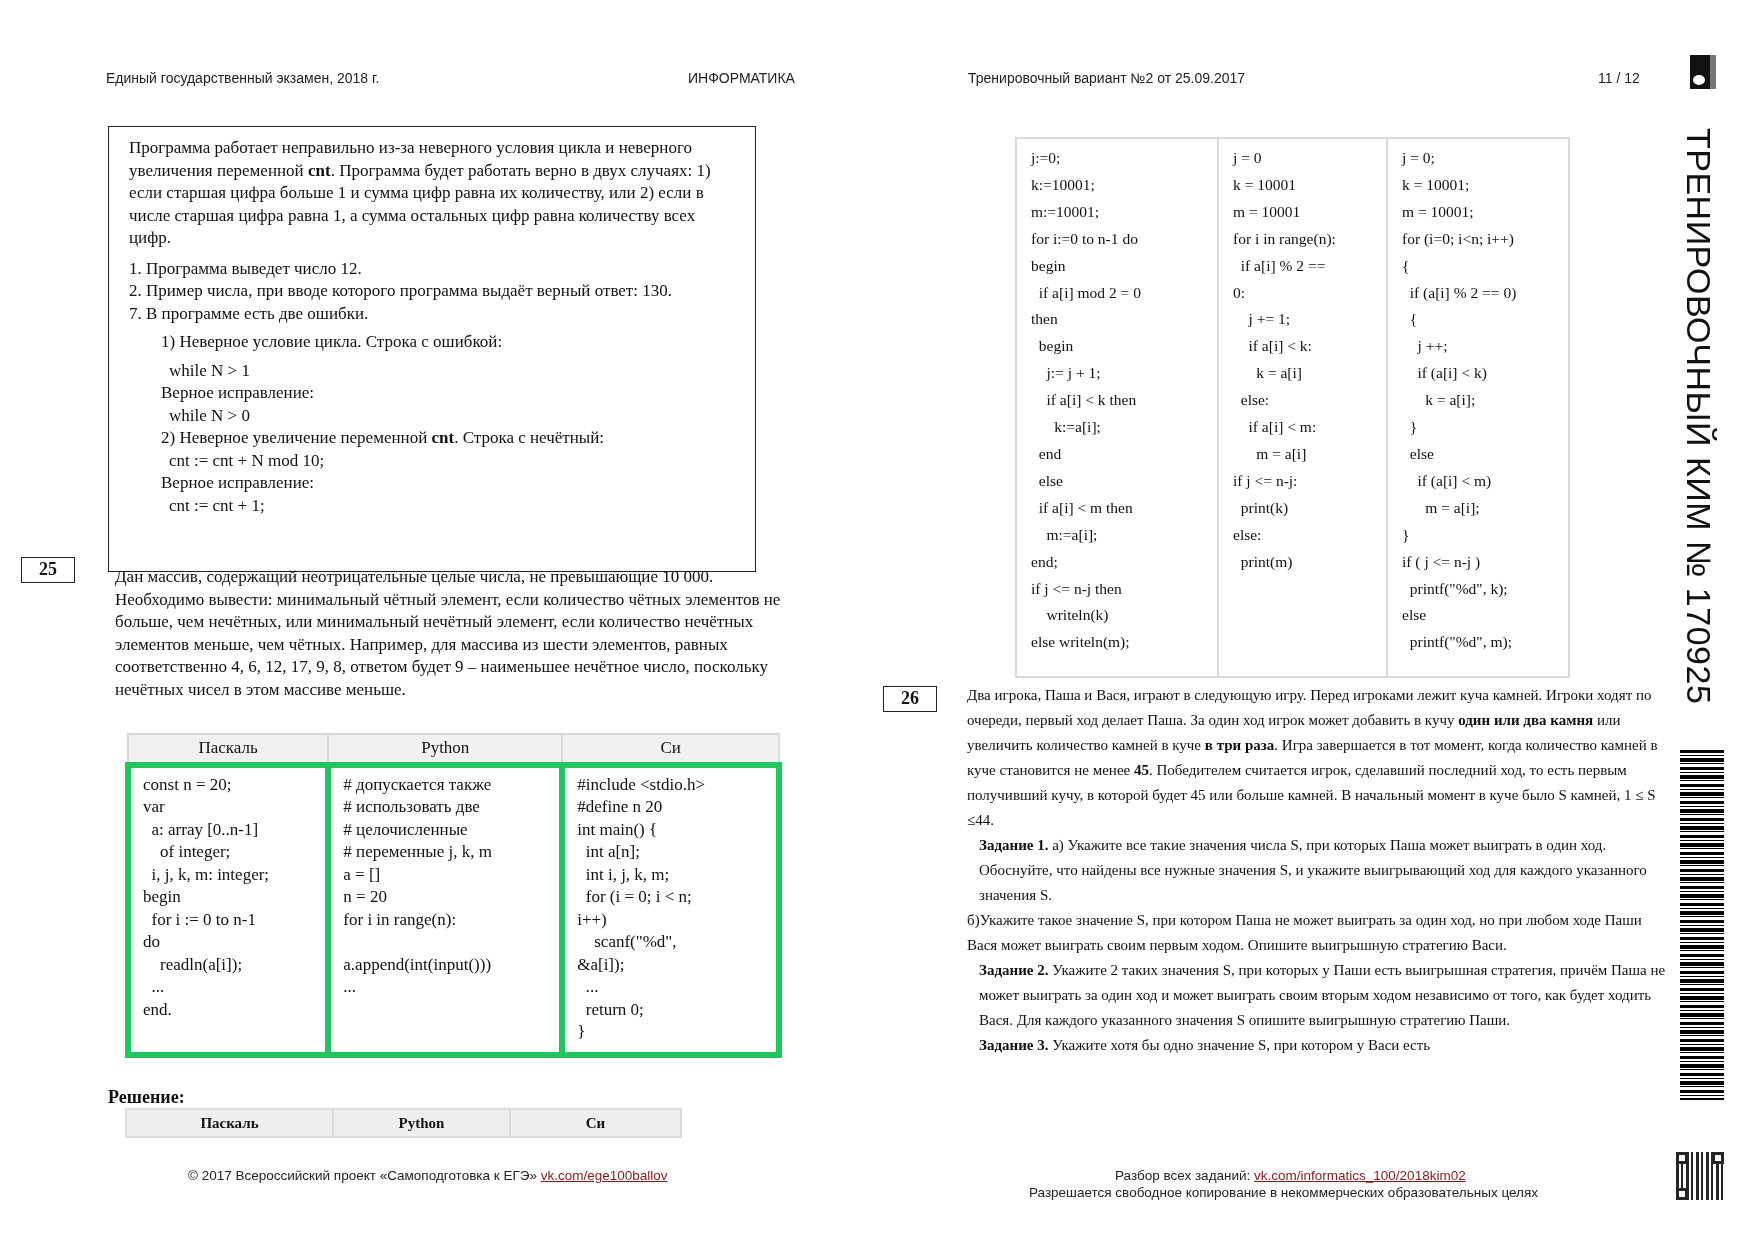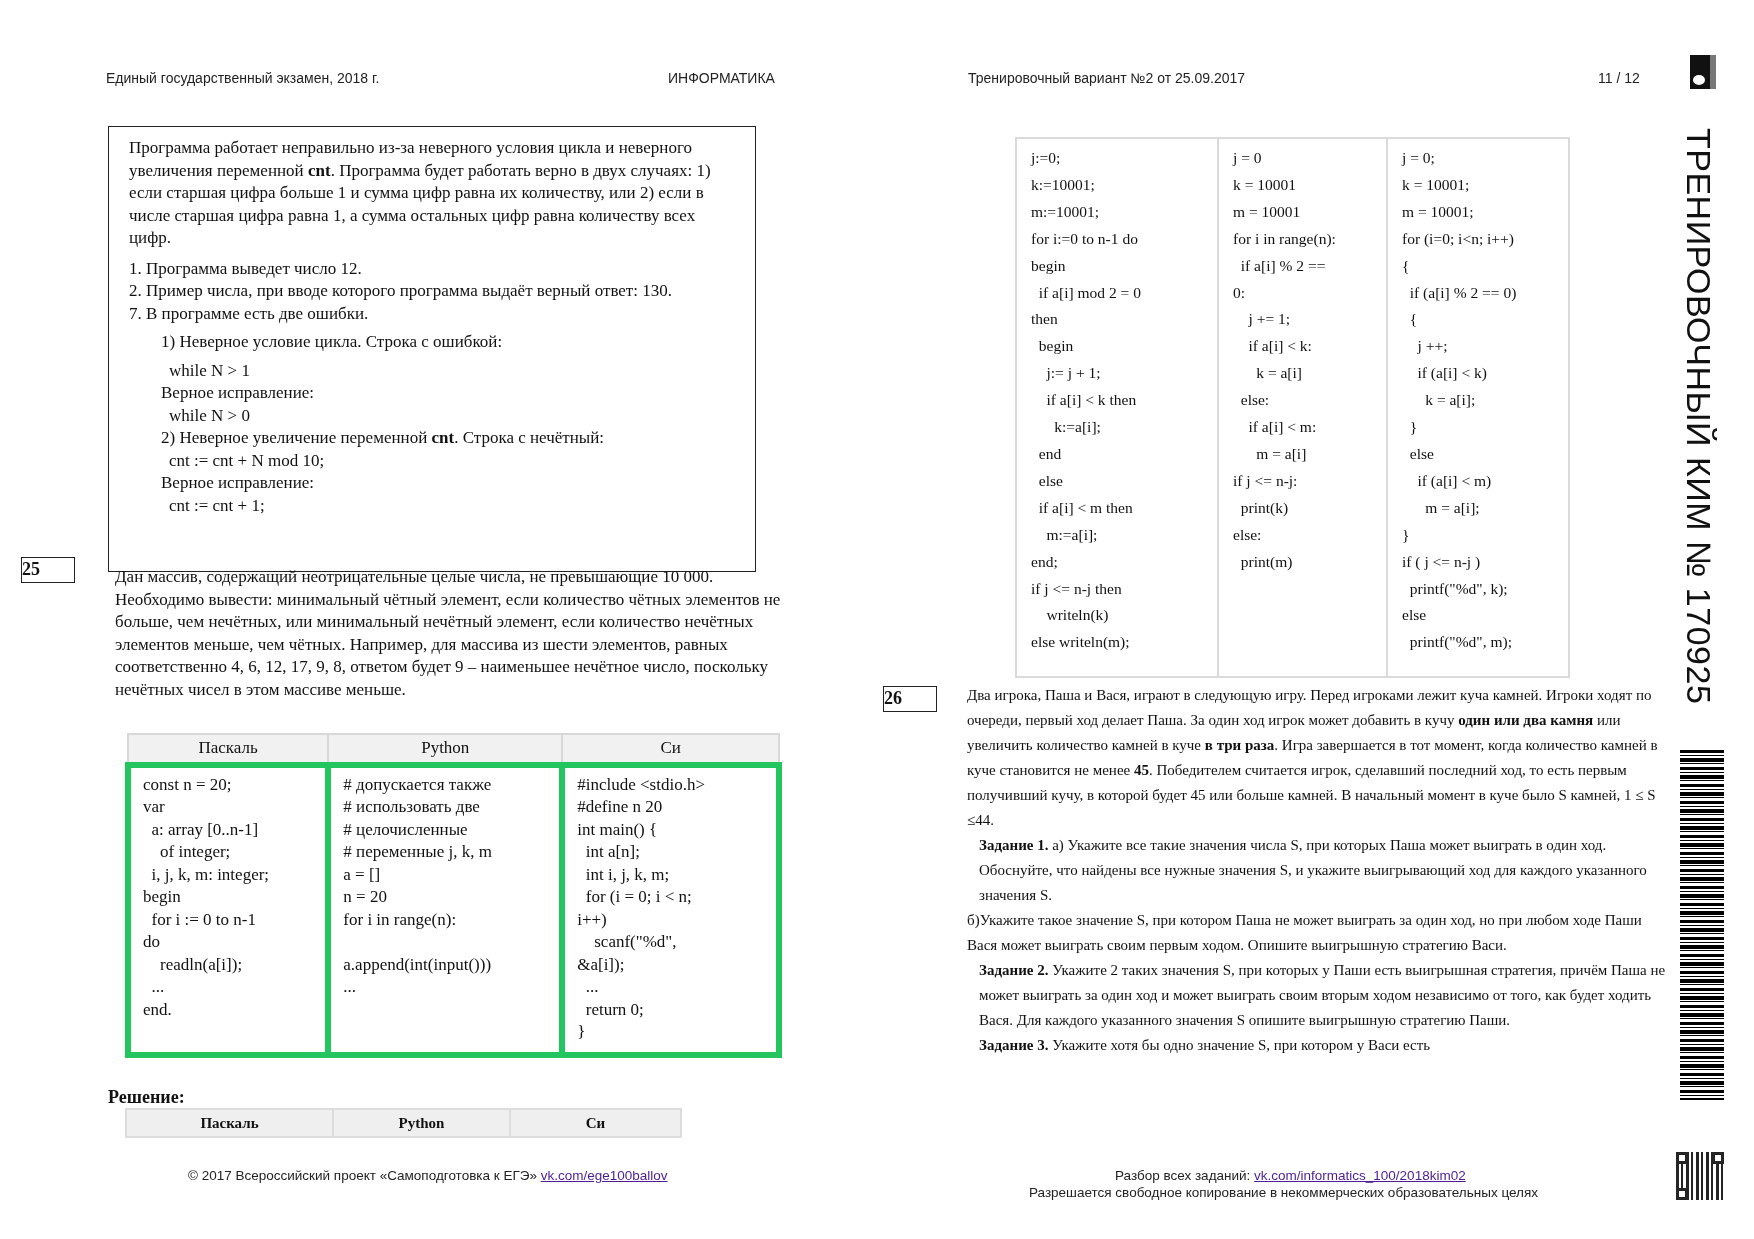--- a/index.html
+++ b/index.html
@@ -1,29 +1,29 @@
 <!DOCTYPE html>
 <html><head>
 <meta charset="utf-8">
 <style>
   html, body { margin:0; padding:0; background:#ffffff; }
   body { width:1754px; height:1239px; position:relative; overflow:hidden; color:#111; font-family:"Liberation Serif", serif; }
   .hdr { position:absolute; top:70px; font-family:"Liberation Sans", sans-serif; font-size:14px; color:#222; white-space:nowrap; }
   .box24 { position:absolute; left:108px; top:126px; width:648px; height:446px; border:1.5px solid #222; box-sizing:border-box; padding:10px 20px; font-size:17px; line-height:22.5px; }
   .box24 p { margin:0; }
-  .num-badge { position:absolute; width:54px; height:26px; border:1.5px solid #222; box-sizing:border-box; font-weight:bold; font-size:18px; text-align:left; line-height:23px; }
+  .num-badge { position:absolute; width:54px; height:26px; border:1.5px solid #222; box-sizing:border-box; font-weight:bold; font-size:18px; text-align:center; line-height:23px; }
   .task25 { position:absolute; left:115px; top:566px; width:680px; font-size:17px; line-height:22.5px; }
   table.code { position:absolute; border-collapse:collapse; font-size:17px; line-height:22.5px; }
   table.code th { background:#f1f1f1; font-weight:normal; border:2px solid #d8d8d8; padding:2px 0; }
   table.code td { border:6px solid #22c55e; vertical-align:top; padding:6px 12px; white-space:pre; }
   .sol-title { position:absolute; left:108px; top:1087px; font-weight:bold; font-size:18px; }
   table.sol { position:absolute; left:125px; top:1108px; width:557px; border-collapse:collapse; font-size:15px; font-weight:bold; }
   table.sol td { background:#efefef; border:2px solid #dcdcdc; text-align:center; padding:3px 0; height:20px; }
   .footer { position:absolute; font-family:"Liberation Sans", sans-serif; font-size:13.5px; color:#222; white-space:nowrap; }
-  .footer a { color:#4c1d95; text-decoration:underline; }
+  .footer a { color:#7f1d1d; text-decoration:underline; }
   table.rcode { position:absolute; left:985px; top:137px; border-collapse:collapse; font-size:15.5px; line-height:26.9px;margin-left:30px; }
   table.rcode td { border:2px solid #dadada; vertical-align:top; padding:6px 14px 20px 14px; white-space:pre; }
   .task26 { position:absolute; left:967px; top:683px; width:700px; font-size:15px; line-height:25px; }
   .task26 p { margin:0; }
   .vert { position:absolute; left:1682px; top:128px; width:40px; height:600px; }
   .vert span { position:absolute; left:0; top:0; transform-origin:0 0; transform:translate(36px,0) rotate(90deg); font-family:"Liberation Sans", sans-serif; font-size:34px; white-space:nowrap; color:#111; letter-spacing:0.5px; }
   .barcode { position:absolute; left:1680px; top:750px; width:44px; height:350px;
      background: repeating-linear-gradient(180deg,#000 0 3px,#fff 3px 5px,#000 5px 6px,#fff 6px 8px,#000 8px 12px,#fff 12px 13px,#000 13px 14px,#fff 14px 17px); }
   .qr { position:absolute; left:1676px; top:1152px; width:48px; height:48px; background:
       repeating-linear-gradient(90deg,#000 0 3px,#fff 3px 5px,#000 5px 7px,#fff 7px 10px),
@@ -31,21 +31,21 @@
   .qr .c { position:absolute; width:12px; height:12px; border:3px solid #000; background:#fff; box-sizing:border-box; }
   .logo { position:absolute; left:1690px; top:55px; width:26px; height:34px; background:#111; }
   .logo .dot { position:absolute; left:3px; bottom:4px; width:12px; height:10px; border-radius:50%; background:#fff; }
   .logo .bar { position:absolute; right:0; top:0; width:6px; height:34px; background:#777; }
   b { font-weight:bold; }
 </style>
 </head>
 <body>
 
 <div class="hdr" style="left:106px">Единый государственный экзамен, 2018 г.</div>
-<div class="hdr" style="left:668px">ИНФОРМАТИКА</div>
+<div class="hdr" style="left:688px">ИНФОРМАТИКА</div>
 <div class="hdr" style="left:968px">Тренировочный вариант №2 от 25.09.2017</div>
 <div class="hdr" style="left:1598px">11 / 12</div>
 
 <div class="logo">
     <div class="dot"></div>
     <div class="bar"></div>
   </div>
 <div class="vert">
     <span>ТРЕНИРОВОЧНЫЙ КИМ № 170925</span>
   </div>

